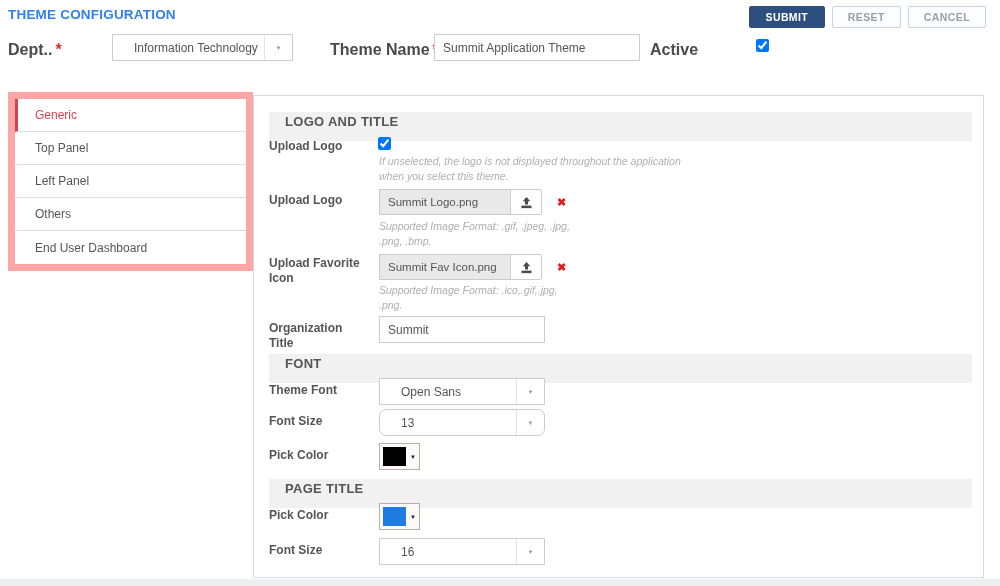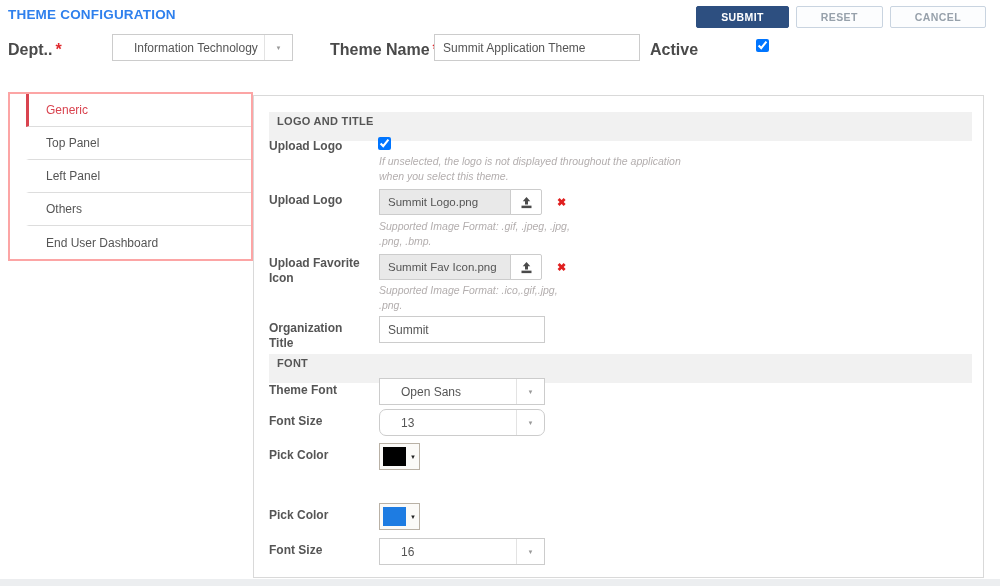--- a/index.html
+++ b/index.html
@@ -11,21 +11,21 @@
 
   
   .page-title {
     position:absolute; left:8px; top:7px;
     font-size:13.5px; font-weight:bold; color:#2f80ed; letter-spacing:.2px;
   }
   .top-buttons { position:absolute; top:6px; right:14px; display:flex; gap:7px; }
   .btn {
     height:22px; font-size:10.5px; font-weight:bold; border-radius:2px;
     display:flex; align-items:center; justify-content:center;
-    padding:0 24px; cursor:pointer; letter-spacing:.4px;
+    padding:0 15px; cursor:pointer; letter-spacing:.4px;
   }
   .btn.primary { background:#2d4f80; color:#fff; border:1px solid #2d4f80; min-width:76px; }
   .btn.secondary { background:#fcfdfe; color:#97a1ab; border:1px solid #c9d4e0; min-width:55px; }
 
   
   .hf-label { position:absolute; top:41px; font-size:16px; color:#4a4a4a; font-weight:bold; }
   .req { color:#e0282d; margin-left:3px; }
   .select {
     position:absolute; background:#fff; border:1px solid #ccc;
     display:flex; align-items:center; cursor:pointer;padding-left:12px;
@@ -36,35 +36,35 @@
     display:flex; align-items:center; justify-content:center;
     font-size:6px; color:#999; flex:none;
   }
   .text-input {
     position:absolute; border:1px solid #ccc; font-size:12px; color:#555;
     padding:0 8px; font-family:inherit; background:#fff; outline:none;
   }
   .cb { position:absolute; width:13px; height:13px; margin:0; cursor:pointer; }
 
   
-  .sidebar { position:absolute; left:8px; top:92px; width:245px; background:#fff; border:2px solid #fca5a5;padding-left:16px; }
+  .sidebar { position:absolute; left:8px; top:92px; width:245px; background:#fff; border:7px solid #fca5a5; }
   .side-item {
     height:33px; border-bottom:1px solid #ddd; border-left:3px solid transparent;
     display:flex; align-items:center; padding-left:17px;
     font-size:12px; color:#555; cursor:pointer; background:#fff;
   }
   .side-item:last-child { border-bottom:none; }
   .side-item.active { border-left:3px solid #d9434f; color:#d9434f; }
 
   
   .panel { position:absolute; left:253px; top:95px; width:731px; height:483px; border:1px solid #d9d9d9; background:#fff; }
   .sec-bar {
     position:absolute; left:15px; width:703px; height:29px; background:#f1f1f1;
-    font-size:11px; font-weight:bold; color:#555; line-height:19px;
-    padding-left:8px; letter-spacing:.3px;
+    font-size:13px; font-weight:bold; color:#555; line-height:19px;
+    padding-left:16px; letter-spacing:.3px;
   }
   .f-label { position:absolute; left:15px; font-size:12px; color:#555; font-weight:bold; width:100px; line-height:15px; }
   .help { position:absolute; left:125px; font-size:10.5px; font-style:italic; color:#b3aeae; line-height:15px; }
 
   .upload-group { position:absolute; left:125px; display:flex; align-items:center; }
   .file-box {
     width:132px; height:26px; background:#e9e9e9; border:1px solid #ccc;
     font-size:11.5px; color:#555; line-height:24px; padding-left:8px;
     white-space:nowrap; overflow:hidden;
   }
@@ -167,20 +167,21 @@
       <span class="val">13</span>
       <span class="arrow">▼</span>
     </div>
 
     <div class="f-label" style="top:352px;">Pick Color</div>
     <div class="swatch-ctl" style="top:347px;">
       <span class="swatch" style="background-color: rgb(0, 0, 0);"></span>
       <span class="swatch-arrow">▼</span>
     </div>
 
+    <div class="sec-bar" style="top:383px;">PAGE TITLE</div>
 
     <div class="f-label" style="top:412px;">Pick Color</div>
     <div class="swatch-ctl" style="top:407px;">
       <span class="swatch" style="background-color: rgb(30, 124, 226);"></span>
       <span class="swatch-arrow">▼</span>
     </div>
 
     <div class="f-label" style="top:447px;">Font Size</div>
     <div class="select" style="left:125px; top:442px; width:166px; height:27px;">
       <span class="val">16</span>

